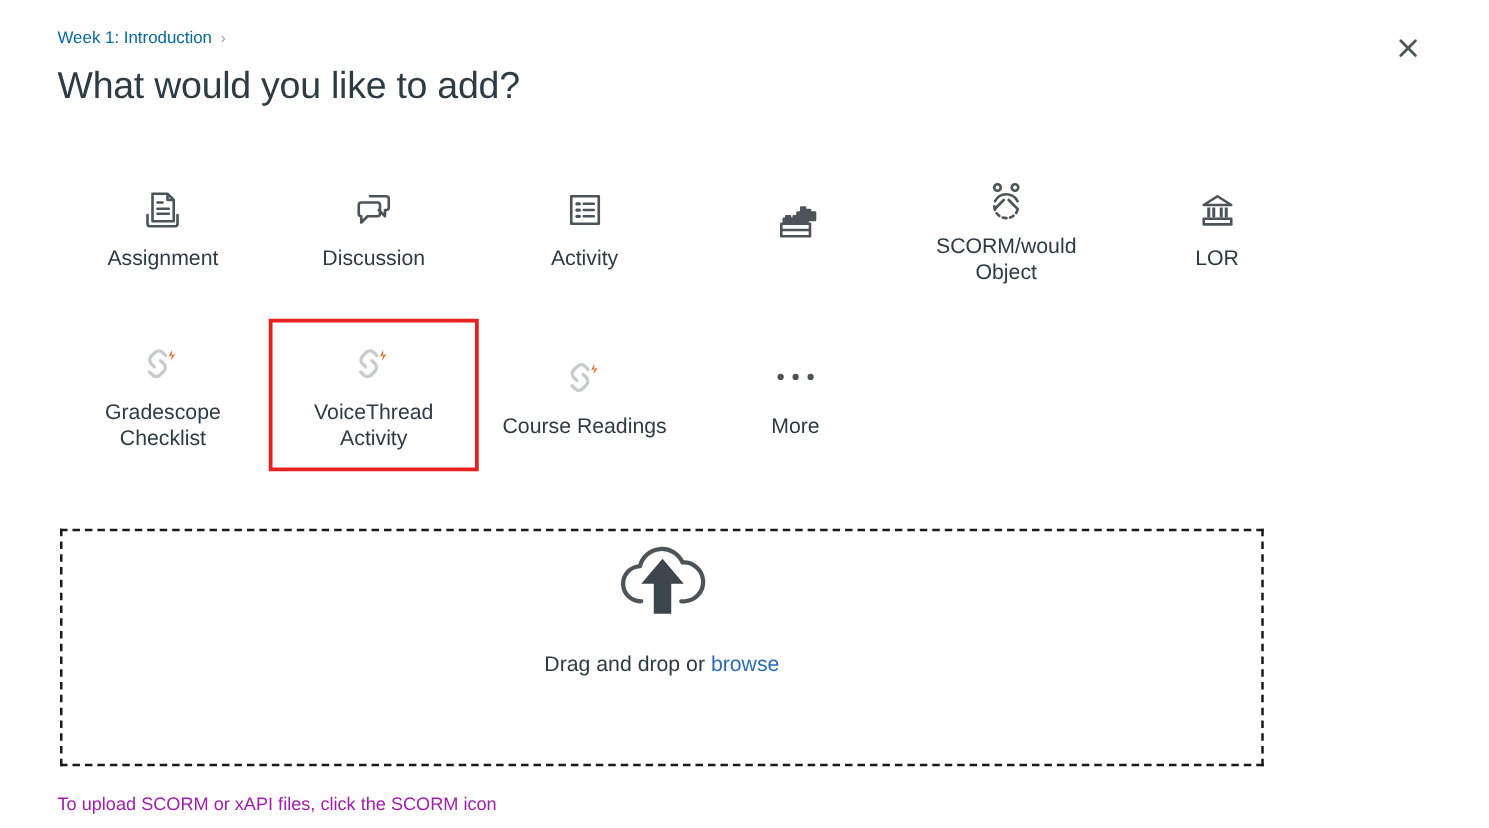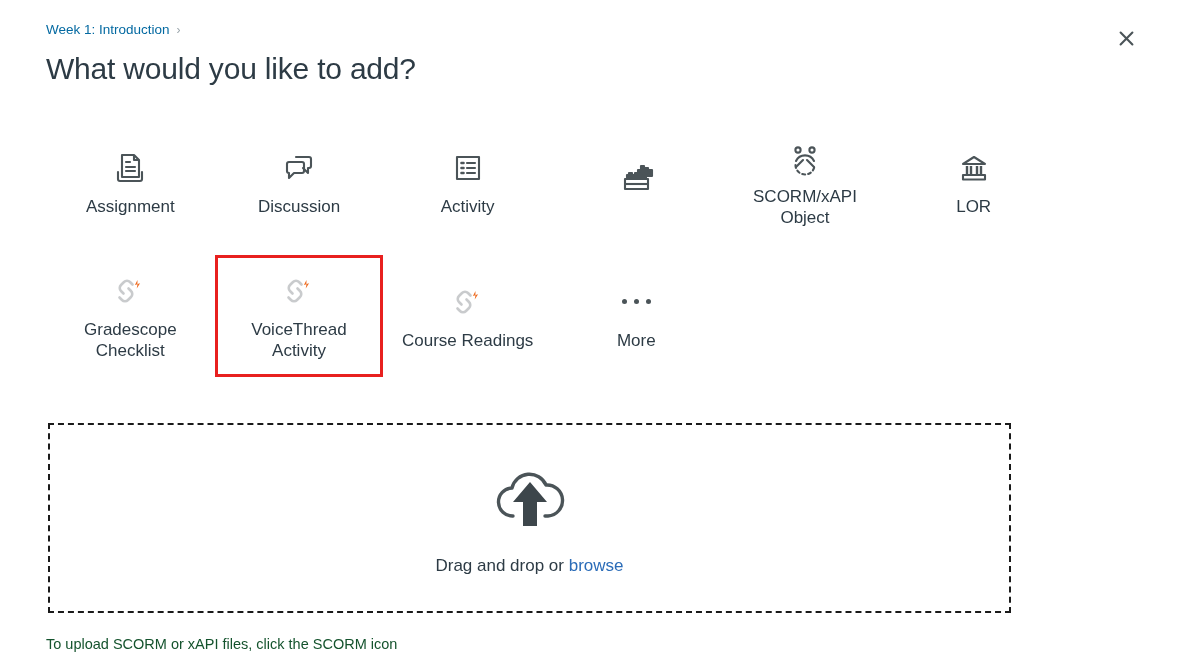--- a/index.html
+++ b/index.html
@@ -118,41 +118,41 @@
   .dropzone {
     position: absolute;
     left: 48px;
     top: 423px;
     width: 963px;
     height: 190px;
     border: 2px dashed #1a1a1a;
     display: flex;
     flex-direction: column;
     align-items: center;
-    justify-content: center;
+    justify-content: flex-start;
     cursor: pointer;
     background: #ffffff;
   }
   .dropzone-icon { margin-bottom: 16px; }
   .dropzone-text {
     font-size: 17px;
     color: #2d3b45;
   }
   .dropzone-browse {
     color: #2b6cb8;
     cursor: pointer;
     text-decoration: none;
   }
 
   .footnote {
     position: absolute;
     left: 46px;
     top: 636px;
     font-size: 14.5px;
-    color: #14532d;
+    color: #a21caf;
   }
 </style>
 </head>
 <body>
 
 <nav class="breadcrumb">
   <a class="breadcrumb-link" href="#">Week 1: Introduction</a>
   <span class="breadcrumb-chevron">›</span>
 </nav>
 
@@ -215,21 +215,21 @@
     <span class="tile-icon">
       <svg width="40" height="40" viewBox="0 0 40 40" fill="none" stroke="#4b5458" stroke-width="2.1">
         <circle cx="13" cy="12" r="2.6"></circle>
         <circle cx="27" cy="12" r="2.6"></circle>
         <path d="M11 23 a10 10 0 0 1 18 0" stroke-linecap="round"></path>
         <path d="M10.5 27 a9.5 9.5 0 0 0 19 0" stroke-linecap="round" stroke-dasharray="3 3"></path>
         <path d="M11 29 l7 -7" stroke-linecap="round"></path>
         <path d="M29 29 l-7 -7" stroke-linecap="round"></path>
       </svg>
     </span>
-    <span class="tile-label">SCORM/xAPI Object</span>
+    <span class="tile-label">SCORM/would Object</span>
   </div>
 
   <div class="tile">
     <span class="tile-icon">
       <svg width="40" height="40" viewBox="0 0 40 40" fill="none" stroke="#4b5458" stroke-width="2.1">
         <path d="M20 9 L31 16 H9 Z" stroke-linejoin="round"></path>
         <path d="M13 18 v8 M17 18 v8 M23 18 v8 M27 18 v8" stroke-width="2.4"></path>
         <rect x="9" y="27" width="22" height="4.5" stroke-linejoin="round"></rect>
       </svg>
     </span>

